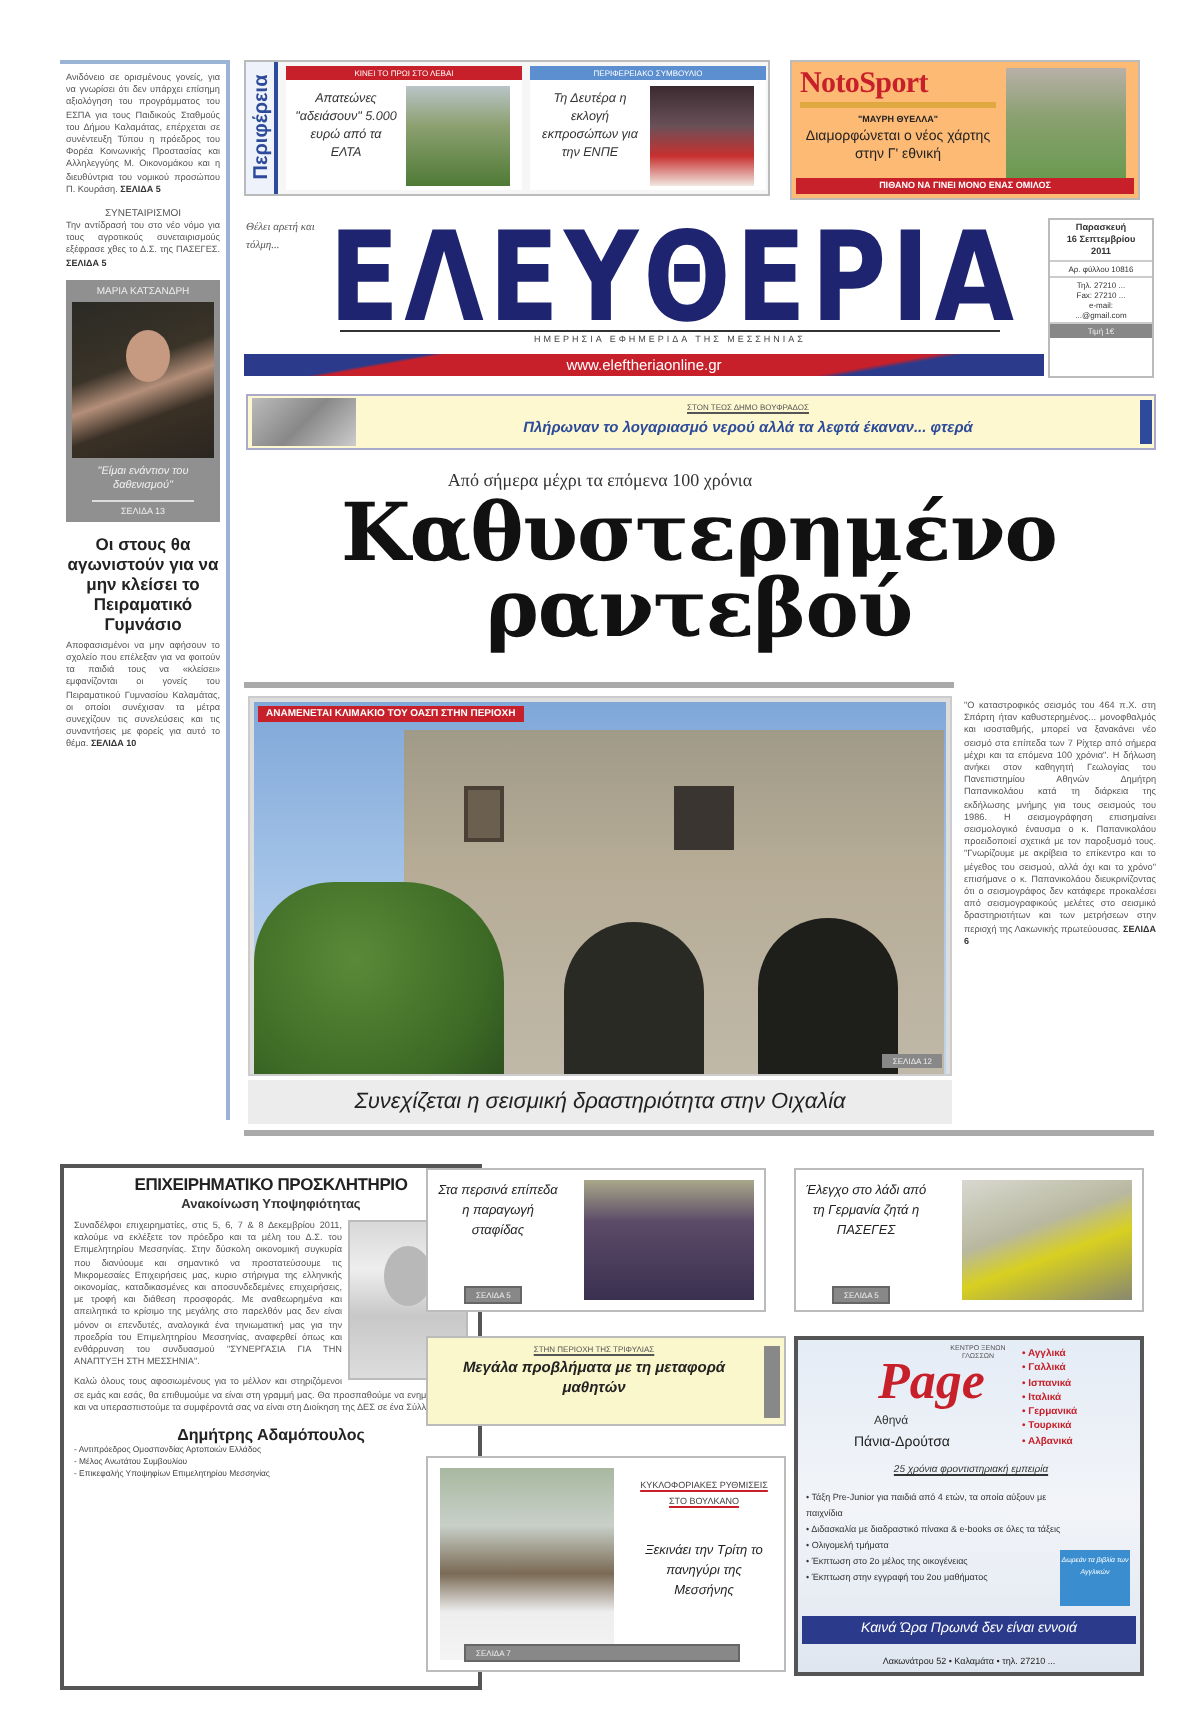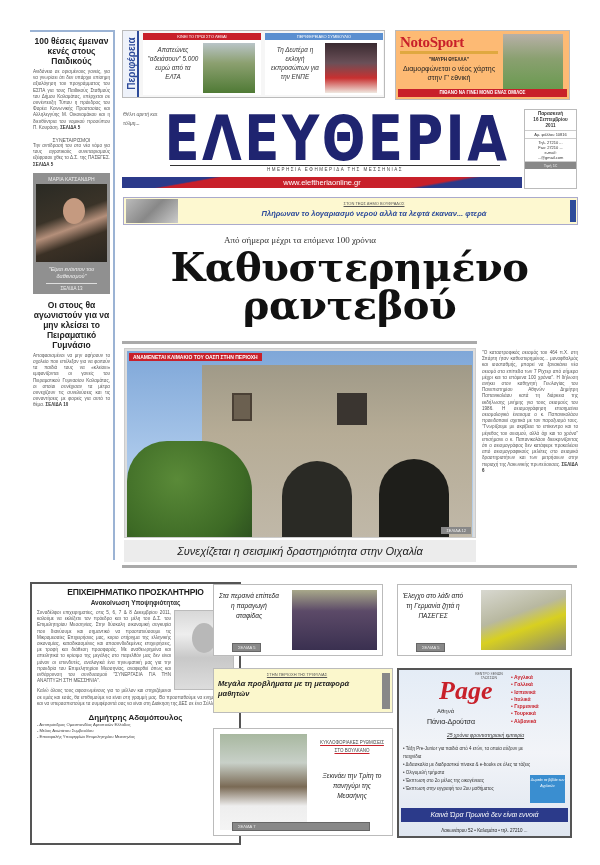--- a/index.html
+++ b/index.html
@@ -85,21 +85,21 @@
   #ad-box .sig { clear:both; font-size:8px; text-align:center; font-weight:bold; color:#222; margin-top:6px; }
   #ad-box .roles { font-size:4.2px; line-height:6px; color:#444; }
 
   .card { position:absolute; border:1px solid #bbb; background:#fff; }
   .card .txt { position:absolute; left:4px; top:6px; width:62px; font-style:italic; font-size:6.5px; line-height:10px; text-align:center; color:#222; }
   .card .pg { position:absolute; left:18px; bottom:3px; }
   .card .img { position:absolute; right:5px; top:5px; width:85px; height:60px; }
 
   #students { left:213px; top:668px; width:180px; height:45px; background:#fbf7cc; border:1px solid #bbb; }
   #students .kicker { position:absolute; left:4px; top:3px; width:158px; text-align:center; font-size:4px; color:#555; text-decoration:underline; }
-  #students .head { position:absolute; left:4px; top:10px; width:158px; text-align:left; font-style:italic; font-weight:bold; font-size:7.5px; line-height:10px; color:#222; }
+  #students .head { position:absolute; left:4px; top:10px; width:158px; text-align:center; font-style:italic; font-weight:bold; font-size:7.5px; line-height:10px; color:#222; }
   #students .tab { position:absolute; right:2px; top:4px; width:8px; height:36px; background:#888; }
 
   #feast { left:213px; top:728px; width:180px; height:108px; }
   #feast .photo { position:absolute; left:6px; top:5px; width:87px; height:96px; background:linear-gradient(180deg,#a8b8a0 0%,#c8d0c8 30%,#7a6a55 55%,#eee 75%,#f4f4f4 100%); }
   #feast .kicker { position:absolute; right:6px; top:10px; width:68px; text-align:center; font-size:4.5px; line-height:8px; color:#444; text-decoration: underline; text-decoration-color:#c8202a; }
   #feast .head { position:absolute; right:6px; top:42px; width:68px; text-align:center; font-style:italic; font-size:6.5px; line-height:10px; color:#222; }
   #feast .pg { position:absolute; right:22px; bottom:4px; }
 
   #page-ad { left:397px; top:668px; width:175px; height:170px; border:2px solid #555; background:linear-gradient(180deg,#e4ecf6 0%,#f2f4f8 50%,#dfe6f0 100%); }
   #page-ad .kicker { position:absolute; left:70px; top:2px; font-size:3.5px; color:#555; width:40px; text-align:center; }
@@ -110,21 +110,20 @@
   #page-ad .years { position:absolute; left:4px; top:62px; width:165px; text-align:center; font-style:italic; font-size:5px; color:#333; text-decoration: underline; }
   #page-ad .bullets { position:absolute; left:4px; top:75px; width:128px; font-size:4.5px; line-height:8px; color:#333; }
   #page-ad .promo { position:absolute; right:5px; top:105px; width:35px; height:28px; background:#3a8ed0; color:#fff; font-size:3.5px; line-height:6px; text-align:center; padding-top:2px; font-style:italic; }
   #page-ad .blue { position:absolute; left:2px; bottom:14px; width:167px; height:14px; background:#2b3a8a; color:#fff; font-style:italic; font-size:7px; text-align:center; line-height:14px; }
   #page-ad .addr { position:absolute; left:2px; bottom:3px; width:167px; text-align:center; font-size:4.5px; color:#222; }
 </style>
 </head>
 <body>
 
 <div id="left-col" class="abs">
-  <div class="lc-title">100 θέσεις έμειναν κενές στους Παιδικούς</div>
   <div class="small"><span>Ανιδόνειο σε ορισμένους γονείς, για να γνωρίσει ότι δεν υπάρχει επίσημη αξιολόγηση του προγράμματος του ΕΣΠΑ για τους Παιδικούς Σταθμούς του Δήμου Καλαμάτας, επέρχεται σε συνέντευξη Τύπου η πρόεδρος του Φορέα Κοινωνικής Προστασίας και Αλληλεγγύης Μ. Οικονομάκου και η διευθύντρια του νομικού προσώπου Π. Κουράση.</span> <span class="page-ref">ΣΕΛΙΔΑ 5</span></div>
   <div class="lc-kicker">ΣΥΝΕΤΑΙΡΙΣΜΟΙ</div>
   <div class="small"><span>Την αντίδρασή του στο νέο νόμο για τους αγροτικούς συνεταιρισμούς εξέφρασε χθες το Δ.Σ. της ΠΑΣΕΓΕΣ.</span> <span class="page-ref">ΣΕΛΙΔΑ 5</span></div>
   <div class="portrait-box">
     <div class="name">ΜΑΡΙΑ ΚΑΤΣΑΝΔΡΗ</div>
     <div class="portrait"></div>
     <div class="quote">"Είμαι ενάντιον του δαθενισμού"</div>
     <div class="pg">ΣΕΛΙΔΑ 13</div>
   </div>
   <div class="lc-title" style="margin-top:6px;">Οι στους θα αγωνιστούν για να μην κλείσει το Πειραματικό Γυμνάσιο</div>

